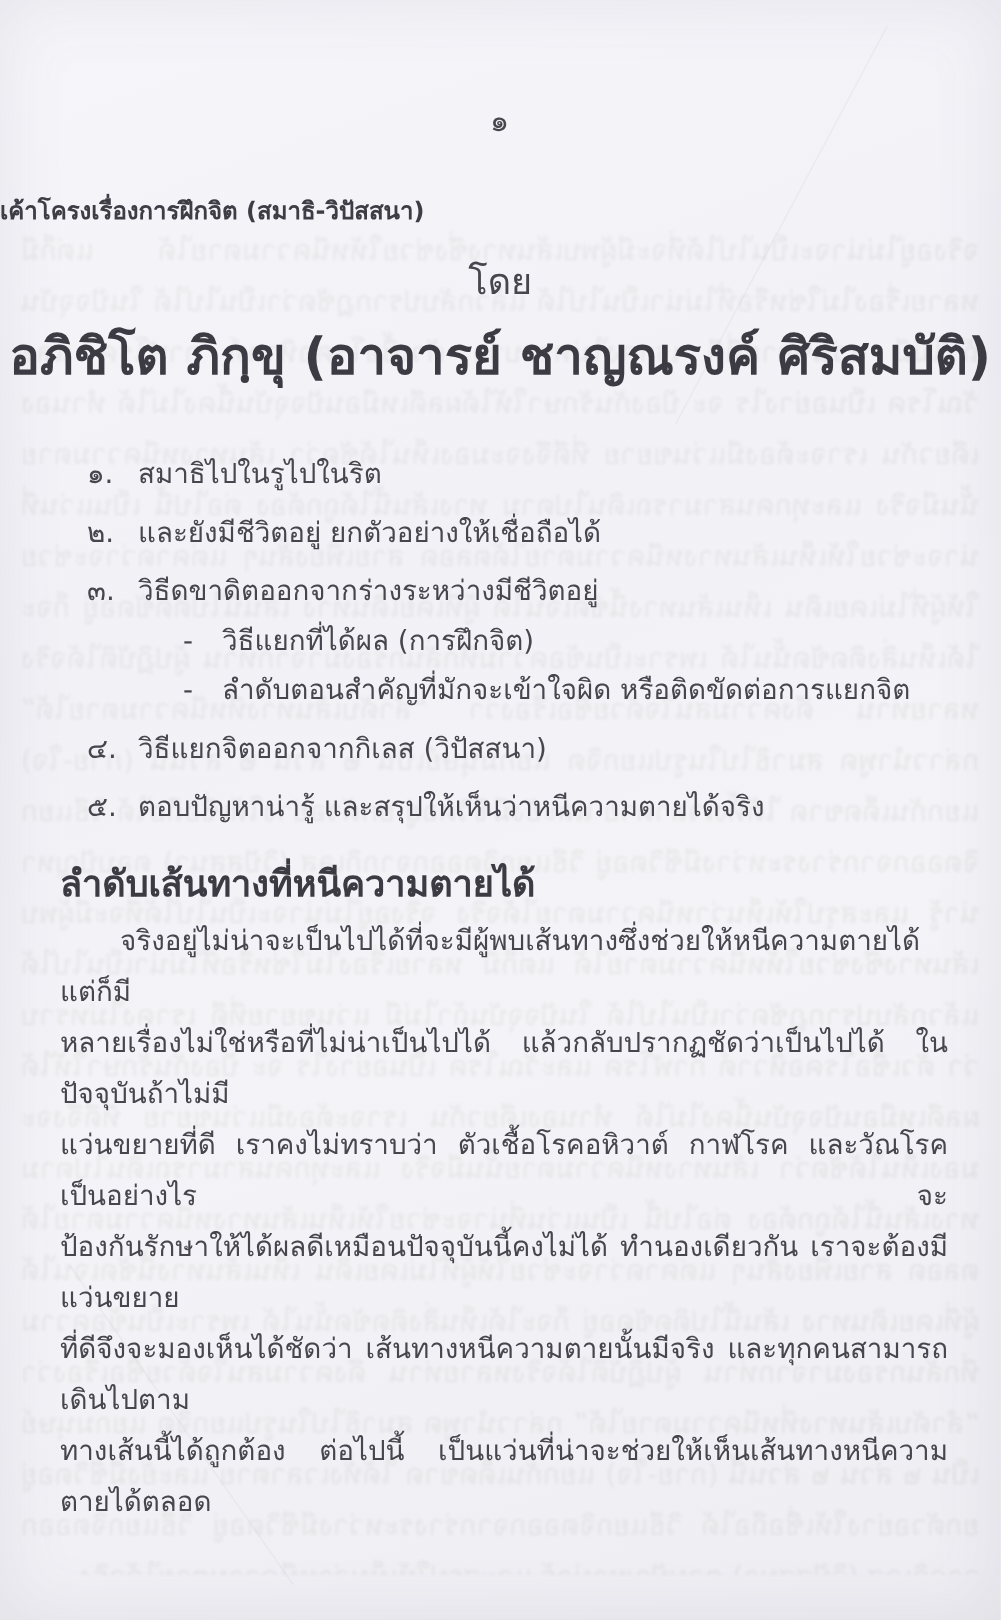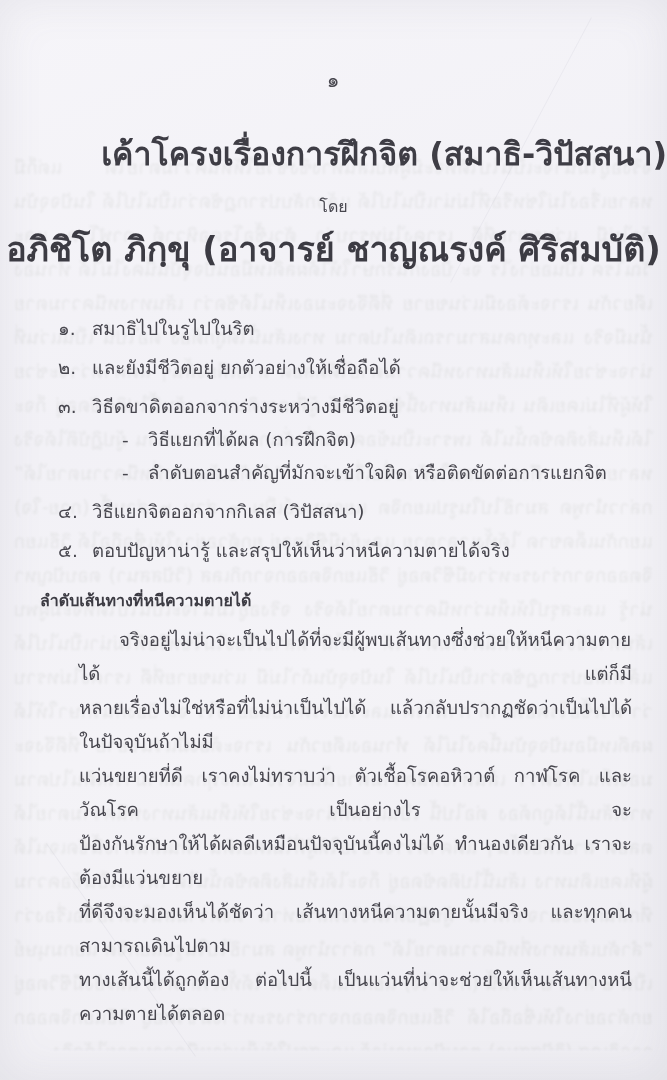--- a/index.html
+++ b/index.html
@@ -40,29 +40,29 @@
   .content { position: relative; z-index: 1; }
 
   .page-number {
     padding-top: 64px;
     text-align: center;
     font-size: 20px;
     letter-spacing: 1px;
   }
   .doc-title {
     margin-top: 32px;
-    text-align: right;
-    font-size: 32px;
+    text-align: left;
+    font-size: 16px;
     font-weight: 700;
     color: #3e3d45;
   }
   .byline {
     margin-top: 15px;
     text-align: center;
-    font-size: 16px;
+    font-size: 24px;
   }
   .author {
     margin-top: 3px;
     text-align: center;
     font-size: 34px;
     font-weight: 700;
     color: #3c3b43;
   }
 
   .outline {
@@ -71,32 +71,32 @@
     line-height: 33px;
   }
   .o-item { display: flex; margin-bottom: 6px; }
   .o-num  { flex: none; width: 34px; }
   .o-lines { flex: 1; }
   .o-sub  { display: flex; padding-left: 30px; }
   .o-dash { flex: none; width: 26px; }
 
   .section-heading {
     margin: 20px 34px 0 40px;
-    font-size: 16px;
+    font-size: 24px;
     font-weight: 700;
     color: #3c3b43;
     line-height: 28px;
   }
 
   .body-para {
     margin: 8px 35px 0 40px;
     font-size: 18.5px;
     line-height: 34px;
   }
-  .p-line { white-space: nowrap; margin-left: 39px; }
+  .p-line { white-space: nowrap; }
   .p-line.just { text-align: justify; text-align-last: justify; white-space: normal; }
   .p-line.indent { text-indent: 40px; }
 </style>
 </head>
 <body>
 
 <div class="page">
 
   <div class="ghost">จริงอยู่ไม่น่าจะเป็นไปได้ที่จะมีผู้พบเส้นทางซึ่งช่วยให้หนีความตายได้ แต่ก็มี หลายเรื่องไม่ใช่หรือที่ไม่น่าเป็นไปได้ แล้วกลับปรากฏชัดว่าเป็นไปได้ ในปัจจุบันถ้าไม่มี แว่นขยายที่ดี เราคงไม่ทราบว่า ตัวเชื้อโรคอหิวาต์ กาฬโรค และวัณโรค เป็นอย่างไร จะ ป้องกันรักษาให้ได้ผลดีเหมือนปัจจุบันนี้คงไม่ได้ ทำนองเดียวกัน เราจะต้องมีแว่นขยาย ที่ดีจึงจะมองเห็นได้ชัดว่า เส้นทางหนีความตายนั้นมีจริง และทุกคนสามารถเดินไปตาม ทางเส้นนี้ได้ถูกต้อง ต่อไปนี้ เป็นแว่นที่น่าจะช่วยให้เห็นเส้นทางหนีความตายได้ตลอด สายเพียงสั้นๆ แต่คาดว่าจะช่วยให้ผู้ที่ไม่เคยเดิน เห็นเส้นทางนี้ชัดเจนได้ ผู้ที่เคยเดินทาง เส้นนี้ไปติดขัดอยู่ ก็จะได้เห็นสิ่งติดขัดนั้นได้ เพราะเป็นข้อความที่กลั่นกรองมาจากท่าน ผู้ปฏิบัติได้จริงหลายท่าน ดึงความสนใจด้วยชื่อเรื่องว่า “ลำดับเส้นทางที่หนีความตายได้” กล่าวนำพูด สมาธิไปในรูปแยกจิต แยกมนุษย์เป็น ๒ ส่วน ๒ ส่วนนี้ (กาย-ใจ) แยกกันเด็ดขาด ได้ทั้งเวลาตาย และยังมีชีวิตอยู่ ยกตัวอย่างให้เชื่อถือได้ วิธีแยกจิตออกจากร่างระหว่างมีชีวิตอยู่ วิธีแยกจิตออกจากกิเลส (วิปัสสนา) ตอบปัญหาน่ารู้ และสรุปให้เห็นว่าหนีความตายได้จริง จริงอยู่ไม่น่าจะเป็นไปได้ที่จะมีผู้พบเส้นทางซึ่งช่วยให้หนีความตายได้ แต่ก็มี หลายเรื่องไม่ใช่หรือที่ไม่น่าเป็นไปได้ แล้วกลับปรากฏชัดว่าเป็นไปได้ ในปัจจุบันถ้าไม่มี แว่นขยายที่ดี เราคงไม่ทราบว่า ตัวเชื้อโรคอหิวาต์ กาฬโรค และวัณโรค เป็นอย่างไร จะ ป้องกันรักษาให้ได้ผลดีเหมือนปัจจุบันนี้คงไม่ได้ ทำนองเดียวกัน เราจะต้องมีแว่นขยาย ที่ดีจึงจะมองเห็นได้ชัดว่า เส้นทางหนีความตายนั้นมีจริง และทุกคนสามารถเดินไปตาม ทางเส้นนี้ได้ถูกต้อง ต่อไปนี้ เป็นแว่นที่น่าจะช่วยให้เห็นเส้นทางหนีความตายได้ตลอด สายเพียงสั้นๆ แต่คาดว่าจะช่วยให้ผู้ที่ไม่เคยเดิน เห็นเส้นทางนี้ชัดเจนได้ ผู้ที่เคยเดินทาง เส้นนี้ไปติดขัดอยู่ ก็จะได้เห็นสิ่งติดขัดนั้นได้ เพราะเป็นข้อความที่กลั่นกรองมาจากท่าน ผู้ปฏิบัติได้จริงหลายท่าน ดึงความสนใจด้วยชื่อเรื่องว่า “ลำดับเส้นทางที่หนีความตายได้” กล่าวนำพูด สมาธิไปในรูปแยกจิต แยกมนุษย์เป็น ๒ ส่วน ๒ ส่วนนี้ (กาย-ใจ) แยกกันเด็ดขาด ได้ทั้งเวลาตาย และยังมีชีวิตอยู่ ยกตัวอย่างให้เชื่อถือได้ วิธีแยกจิตออกจากร่างระหว่างมีชีวิตอยู่ วิธีแยกจิตออกจากกิเลส (วิปัสสนา) ตอบปัญหาน่ารู้ และสรุปให้เห็นว่าหนีความตายได้จริง </div>
   <div class="crease c1"></div>

